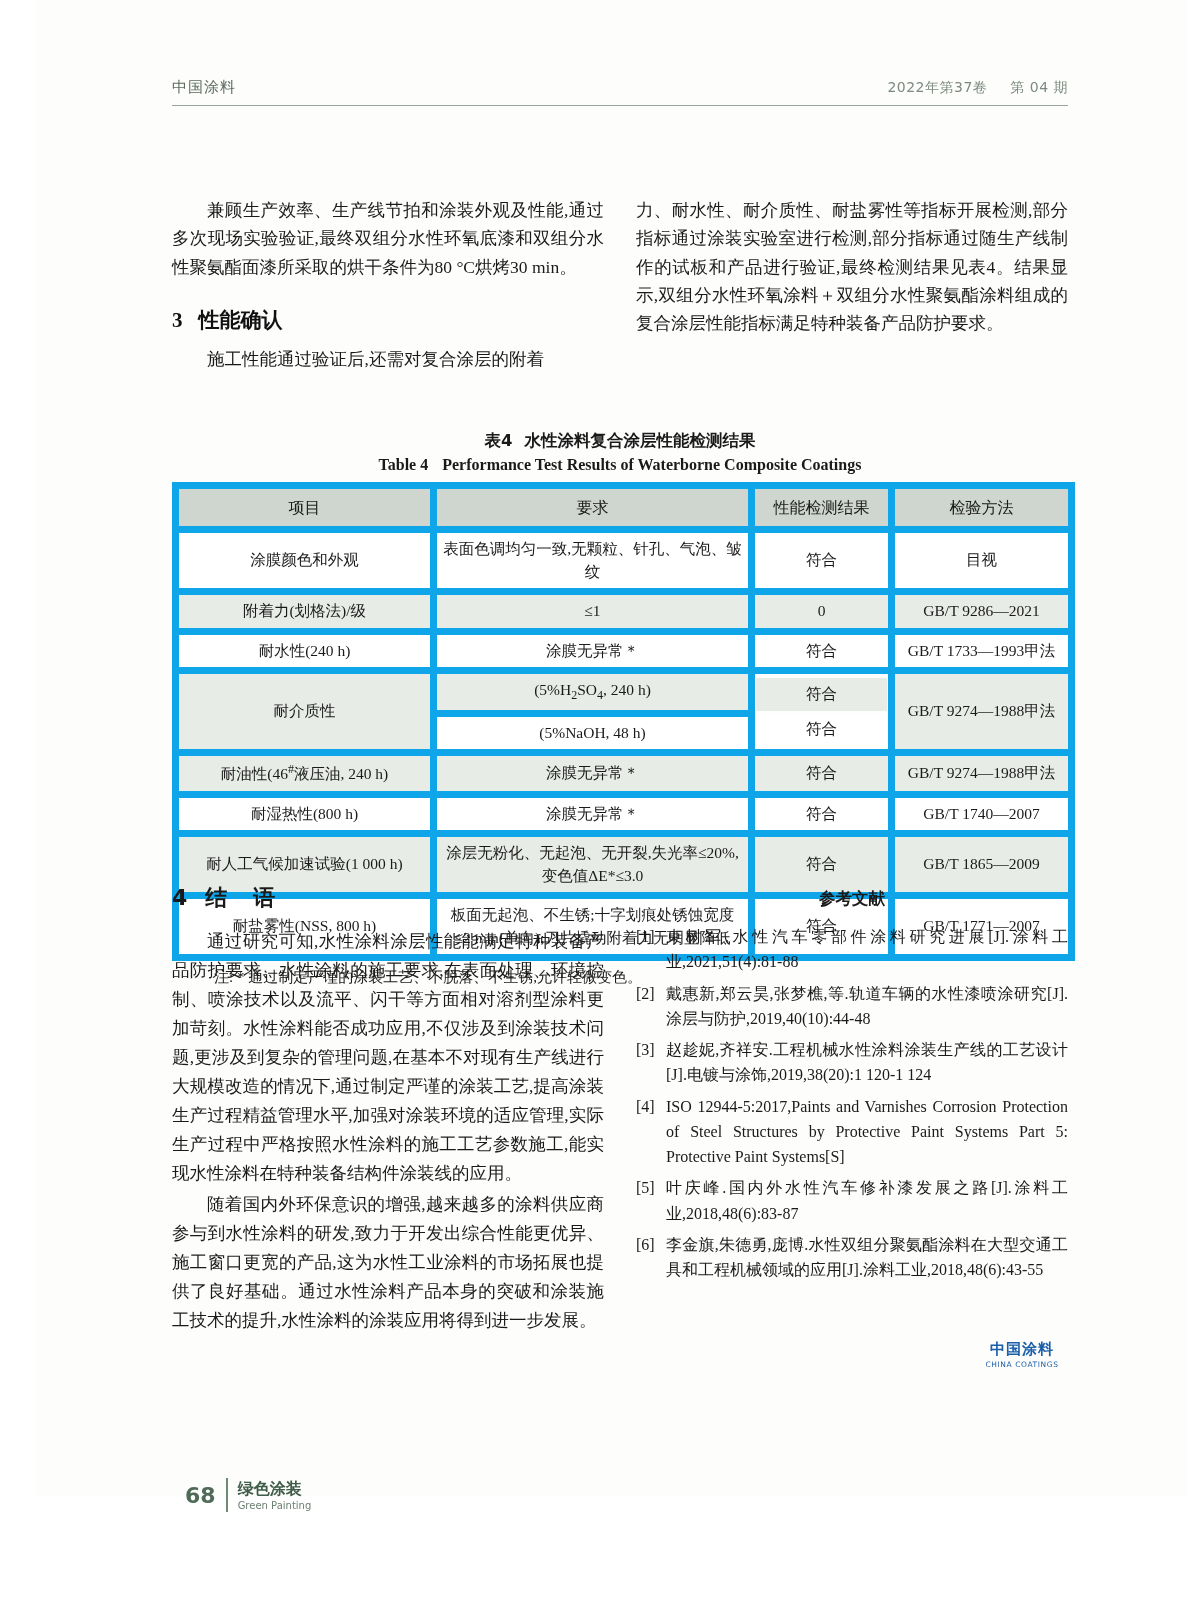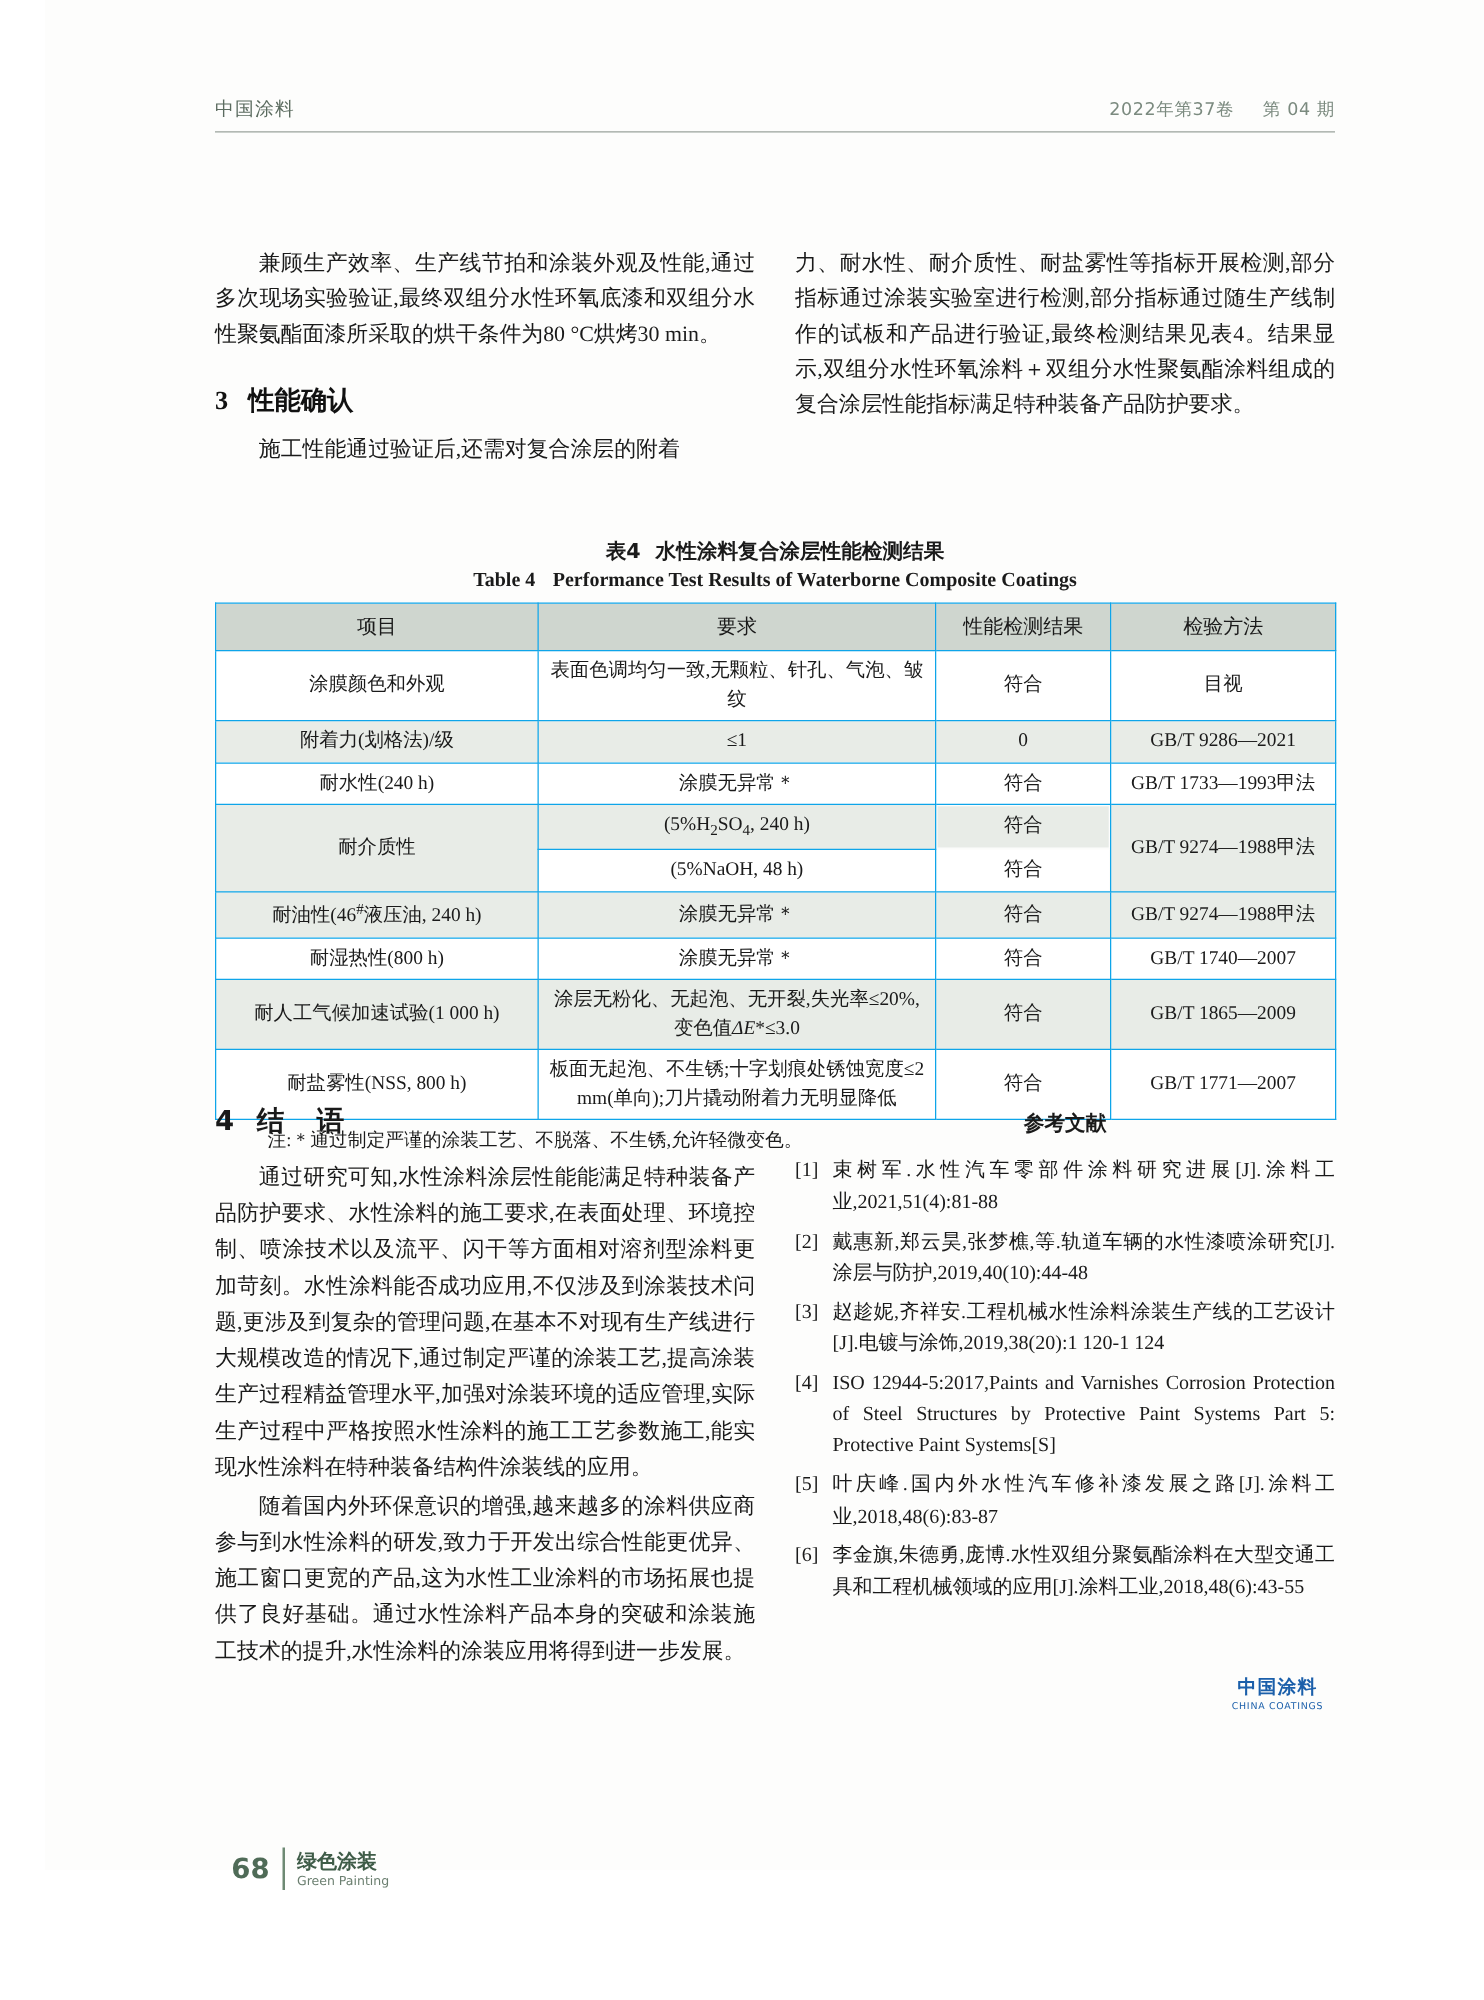--- a/index.html
+++ b/index.html
@@ -100,38 +100,38 @@
   }
   .tbl-title-en .tn { margin-right: 14px; }
 
   table.perf {
     border-collapse: collapse;
     width: 896px;
     font-size: 15.5px;
     table-layout: fixed;
   }
   table.perf th, table.perf td {
-    border: 1px solid #0ea5e9;
+    border: 7px solid #0ea5e9;
     padding: 5px 6px;
     text-align: center;
     vertical-align: middle;
     line-height: 1.45;
   }
   table.perf thead th {
     background: #cfd6cf;
     font-weight: normal;
     font-size: 16px;
     padding: 7px 6px;
   }
   table.perf tbody tr:nth-child(odd) td { background: #ffffff; }
   table.perf tbody tr:nth-child(even) td { background: #e8ece7; }
   td.left { text-align: left; padding-left: 10px; }
   .sub { font-size: 0.78em; vertical-align: sub; }
   .sup { font-size: 0.78em; vertical-align: super; }
-  .ital { font-style: italic; }
+  .ital { }
   .note {
     font-size: 15px;
     margin-top: 7px;
     padding-left: 42px;
   }
 
   
   .lower-left {
     position: absolute;
     left: 136px;

